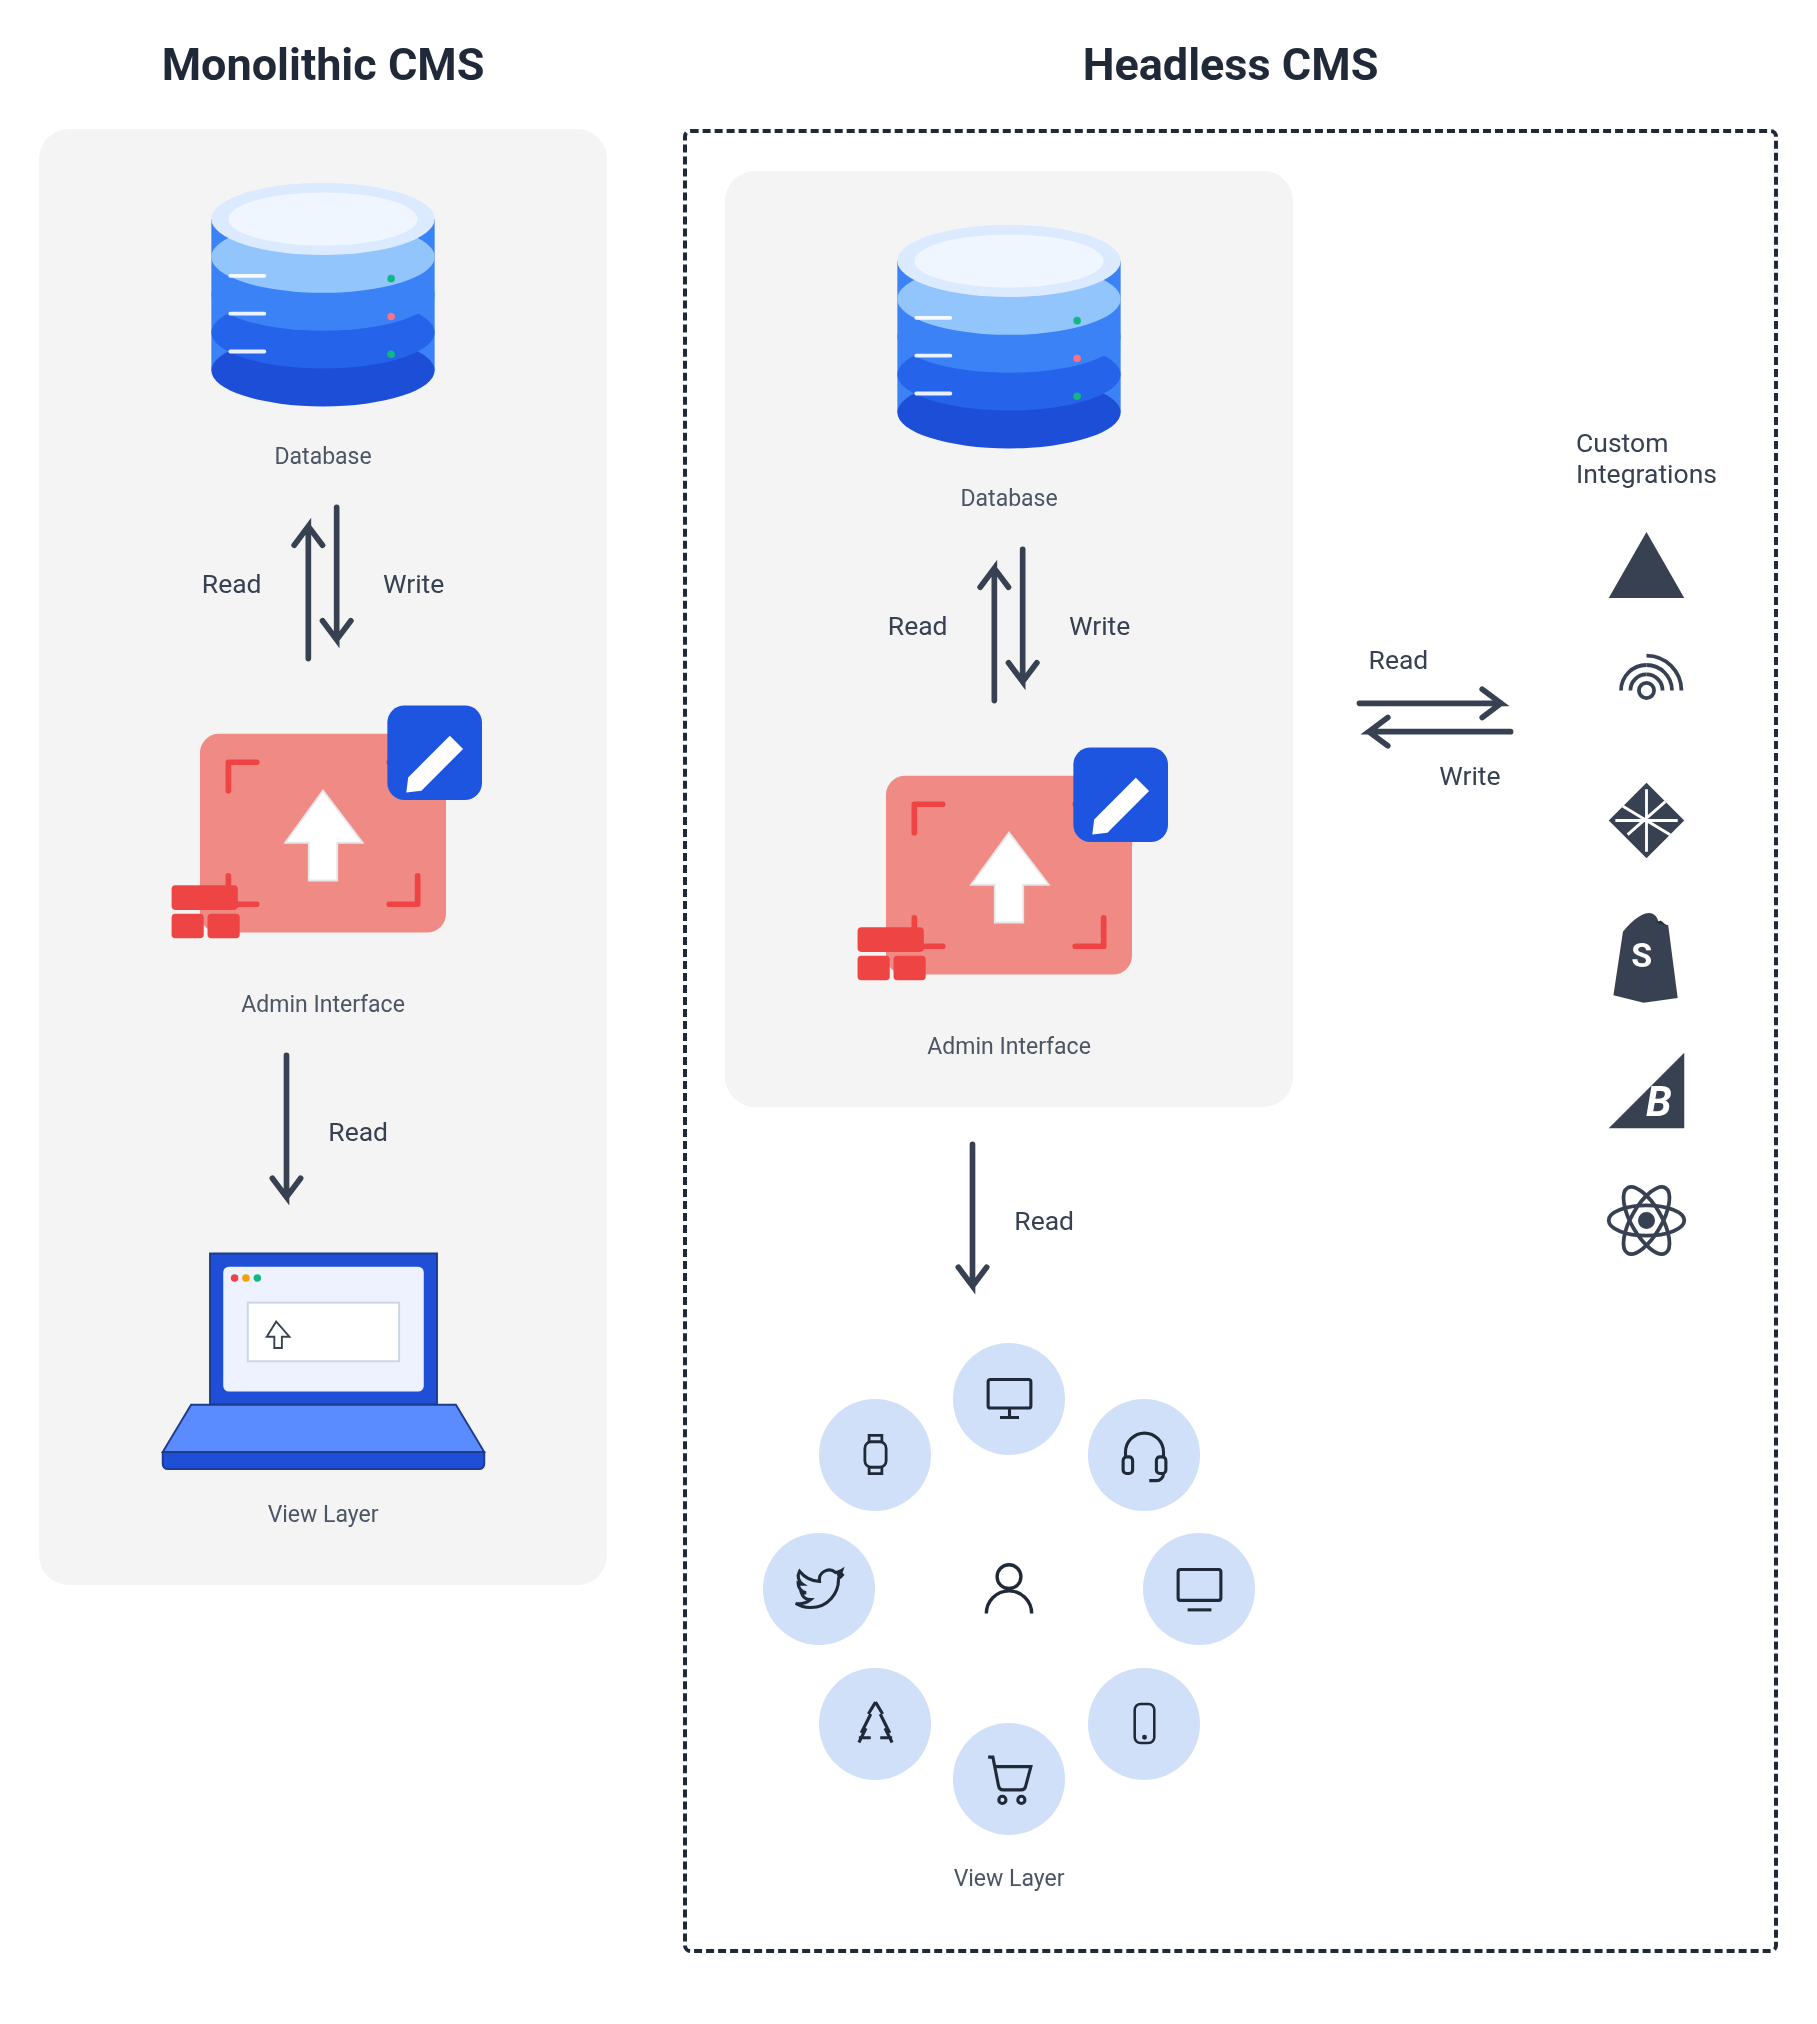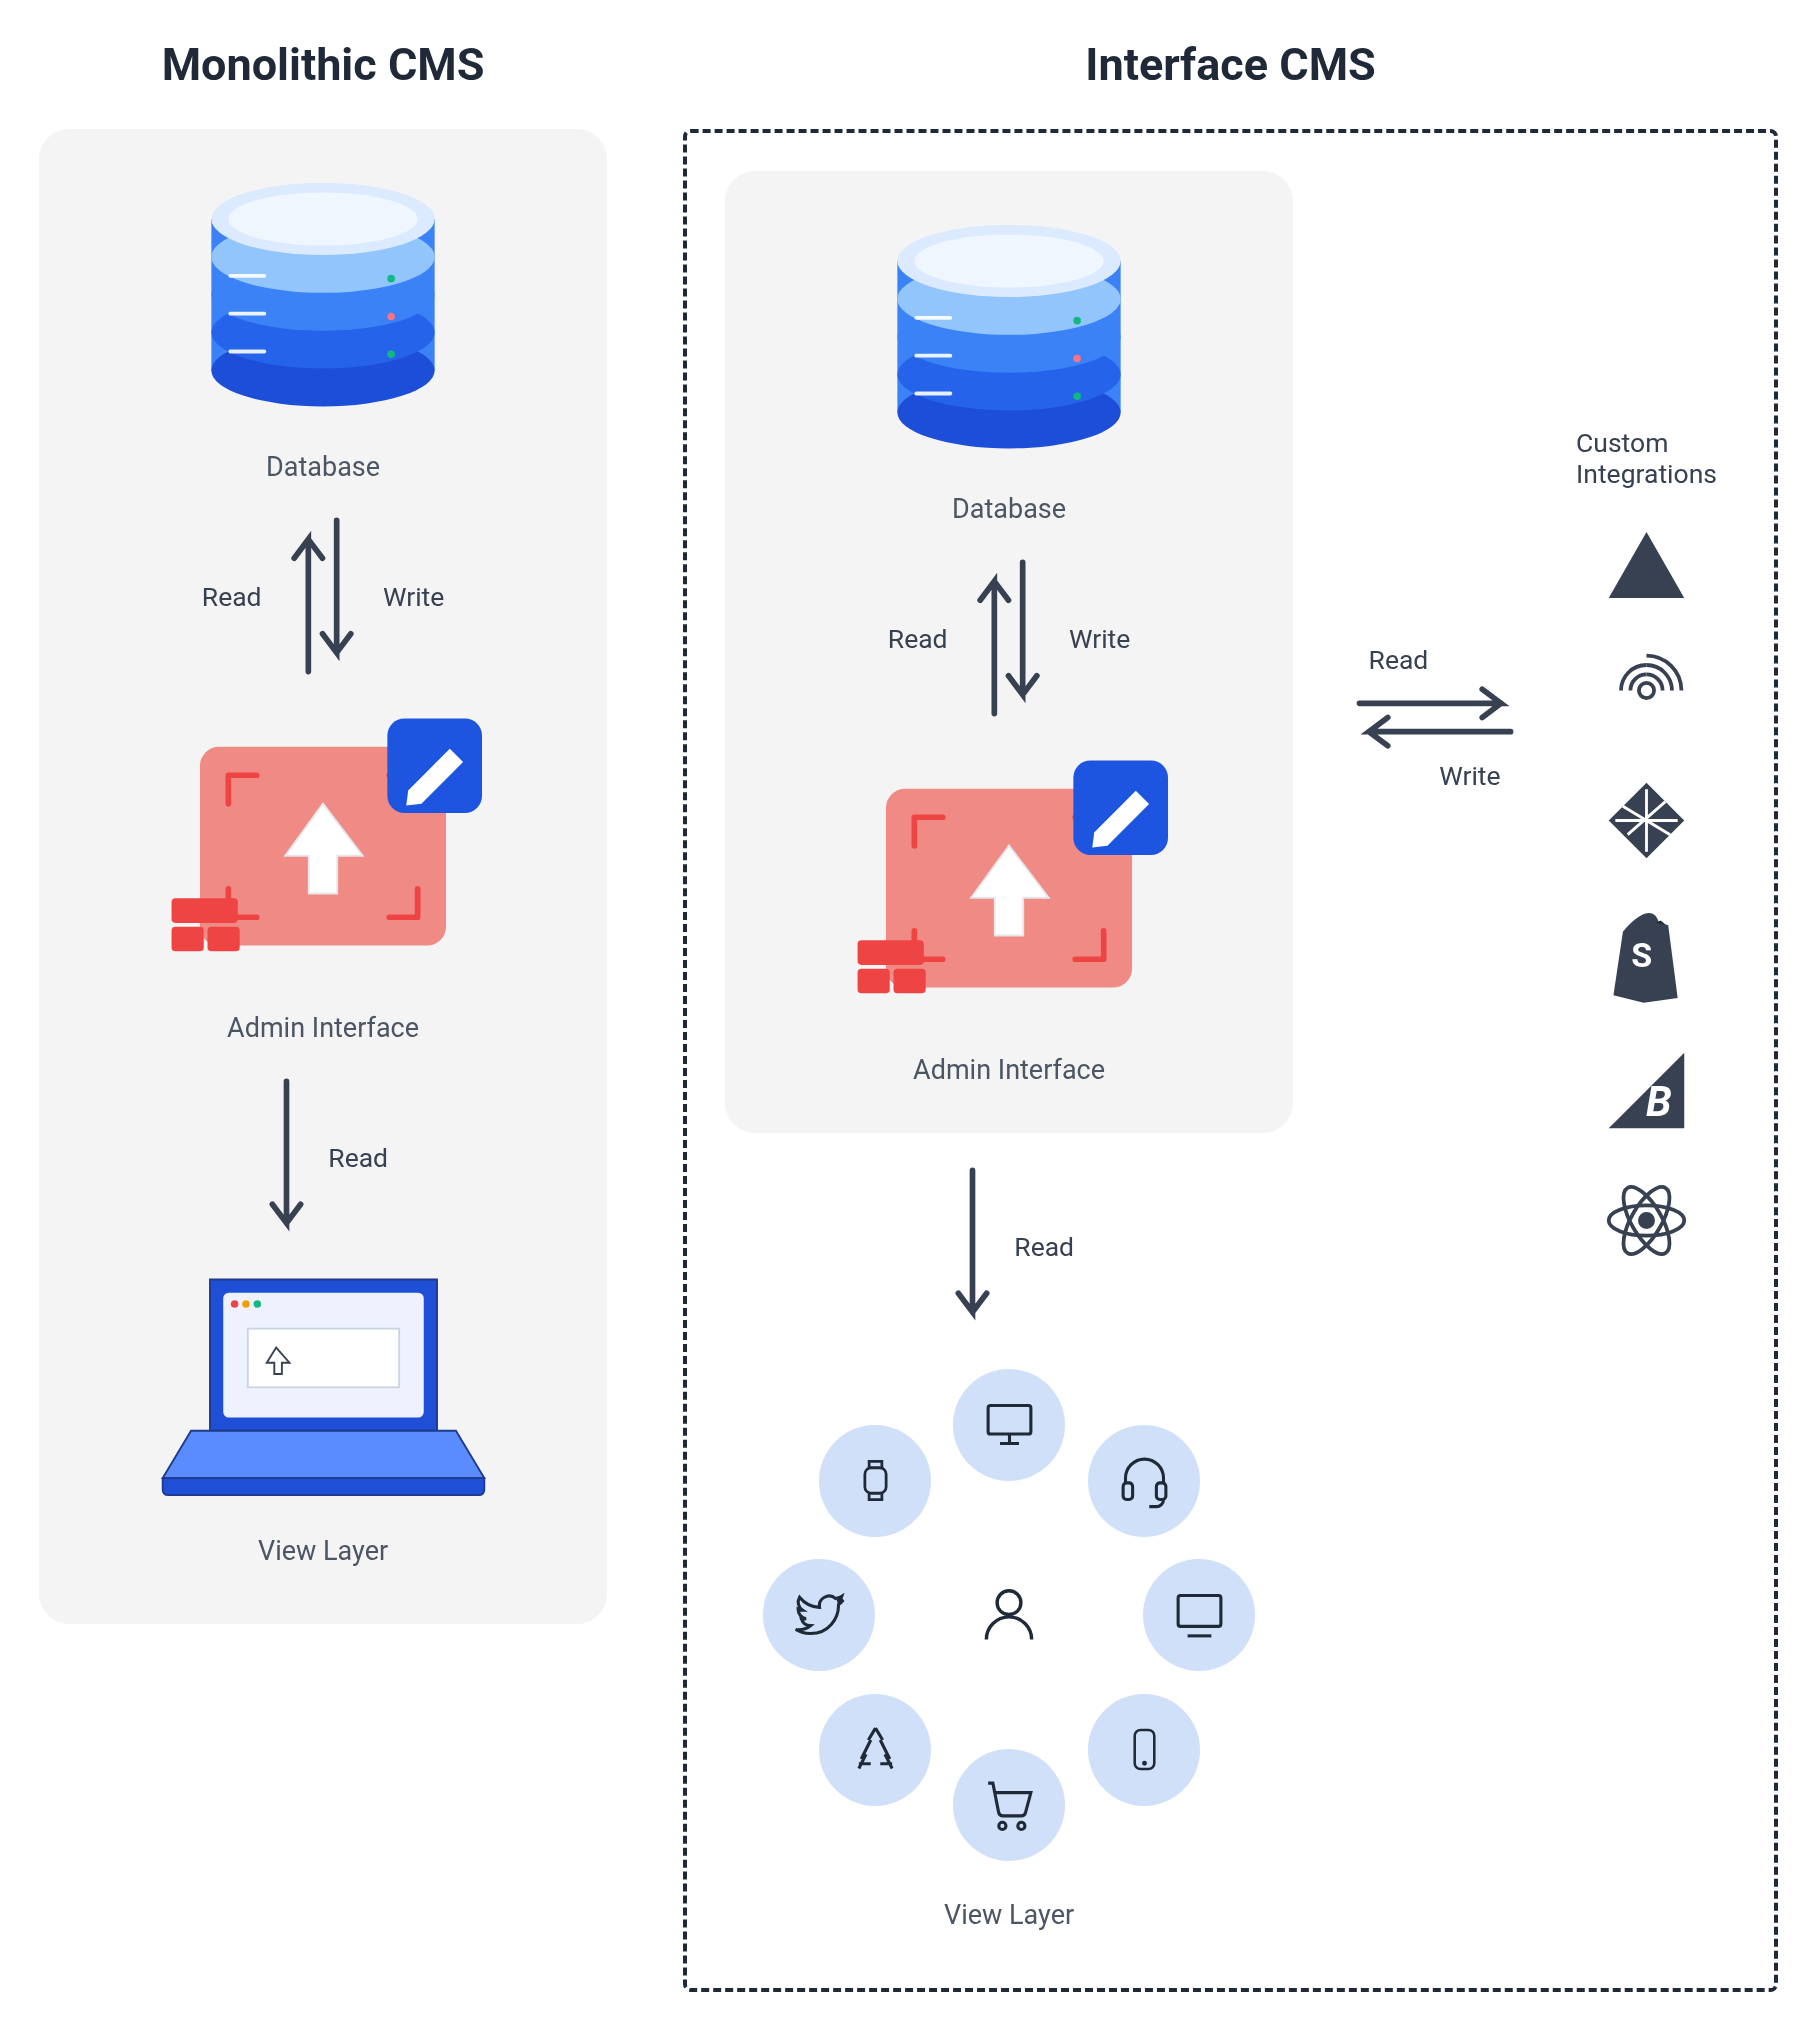--- a/index.html
+++ b/index.html
@@ -45,23 +45,23 @@
     display: flex; flex-direction: column; align-items: center;
   }
   .headless-top {
     background: #f4f4f5;
     border-radius: 30px;
     padding: 38px 47px 47px 47px;
     width: 568px;
     display: flex; flex-direction: column; align-items: center;
   }
   .label {
-    font-size: 27px;
+    font-size: 23px;
     color: #4b5563;
-    margin-top: 38px;
+    margin-top: 30px;
     text-align: center;
   }
   .arrow-block {
     display: flex;
     align-items: center;
     justify-content: center;
     gap: 13.2px;
     margin: 28px 0;
   }
   .arrow-label-left, .arrow-label-right {
@@ -179,21 +179,21 @@
           <path d="M130 82 L120 98 L128 98 L128 110 L136 110 L136 98 L144 98 Z" fill="none" stroke="#374151" stroke-width="2"></path>
           <path d="M40 170 L320 170 L350 220 L10 220 Z" fill="#5b8cff" stroke="#1e3a8a" stroke-width="2"></path>
           <path d="M10 220 L350 220 L350 232 Q350 238 344 238 L16 238 Q10 238 10 232 Z" fill="#1e4fd6" stroke="#1e3a8a" stroke-width="2"></path>
         </svg>
       </div>
       <div class="label">View Layer</div>
     </div>
   </div>
 
   <div class="col">
-    <h2 class="col-title">Interface CMS</h2>
+    <h2 class="col-title">Headless CMS</h2>
     <div class="headless">
 
       <div class="headless-core">
         <div class="headless-top">
 
           <div>
             <svg width="284" height="246" viewBox="0 0 300 260">
               <ellipse cx="150" cy="55" rx="118" ry="38" fill="#dbeafe"></ellipse>
               <rect x="32" y="55" width="236" height="160" fill="#3b82f6"></rect>
               <ellipse cx="150" cy="215" rx="118" ry="38" fill="#1d4ed8"></ellipse>

